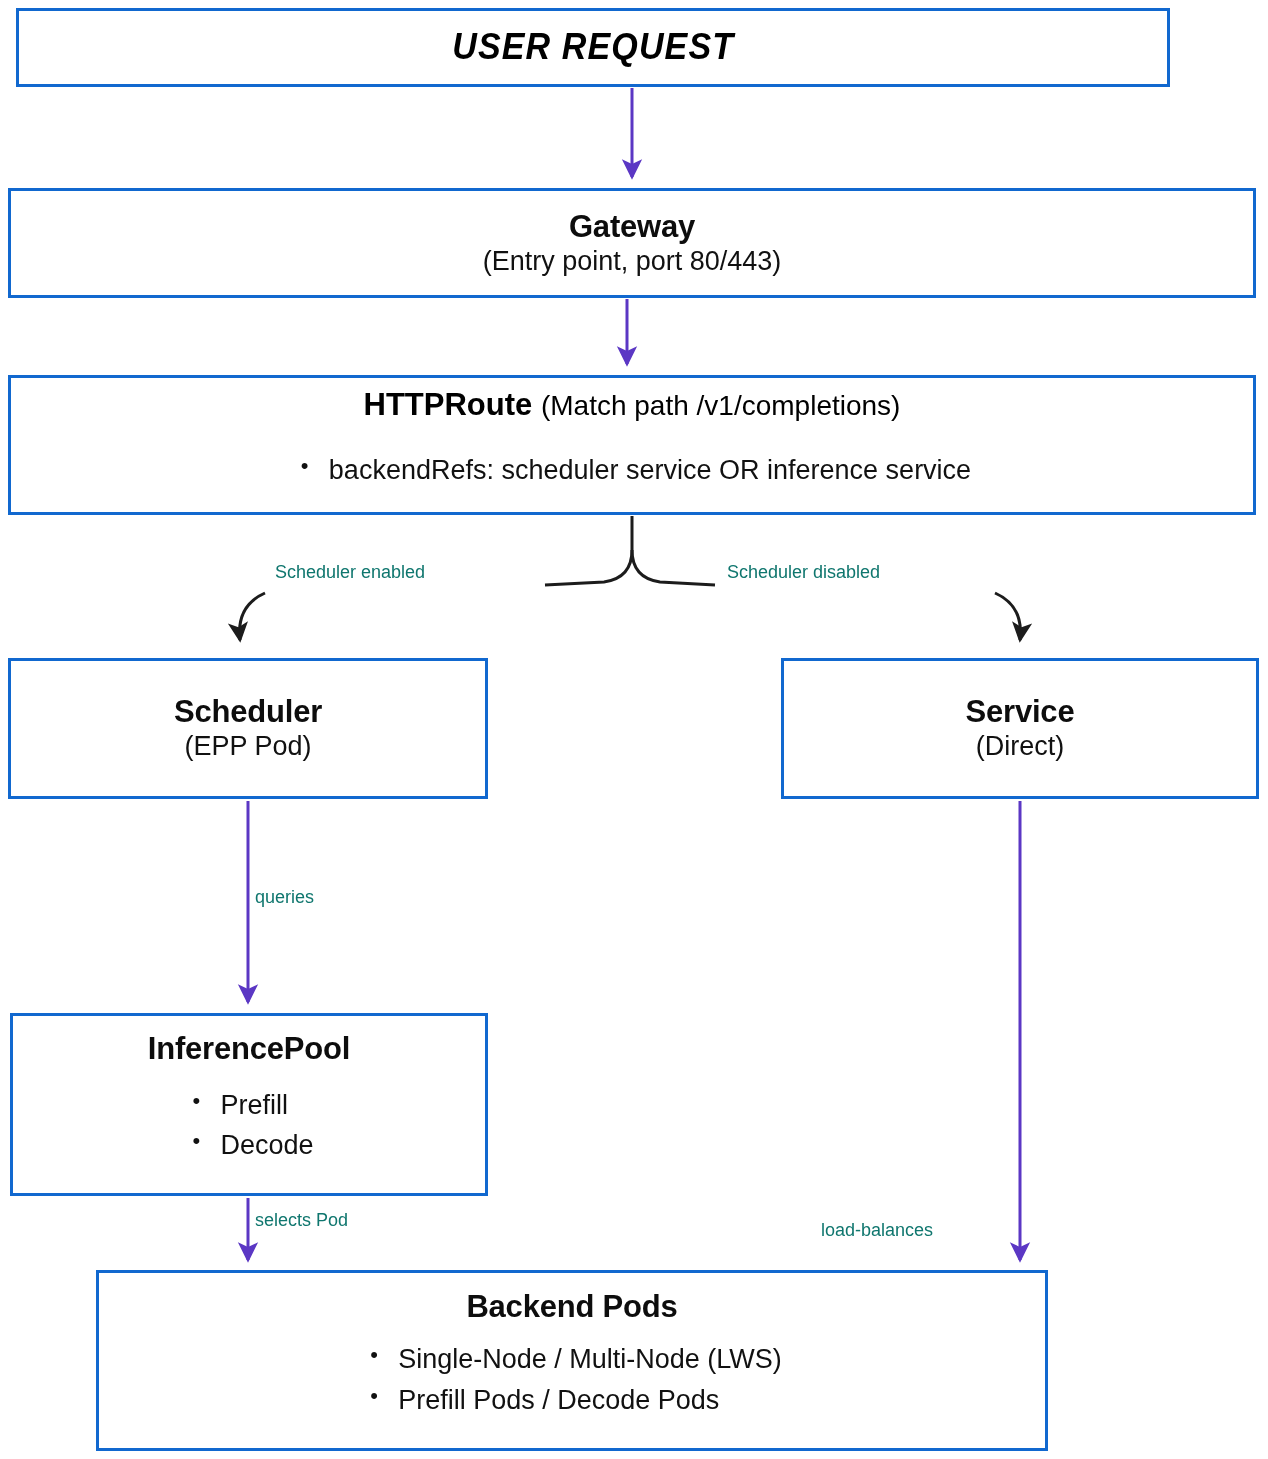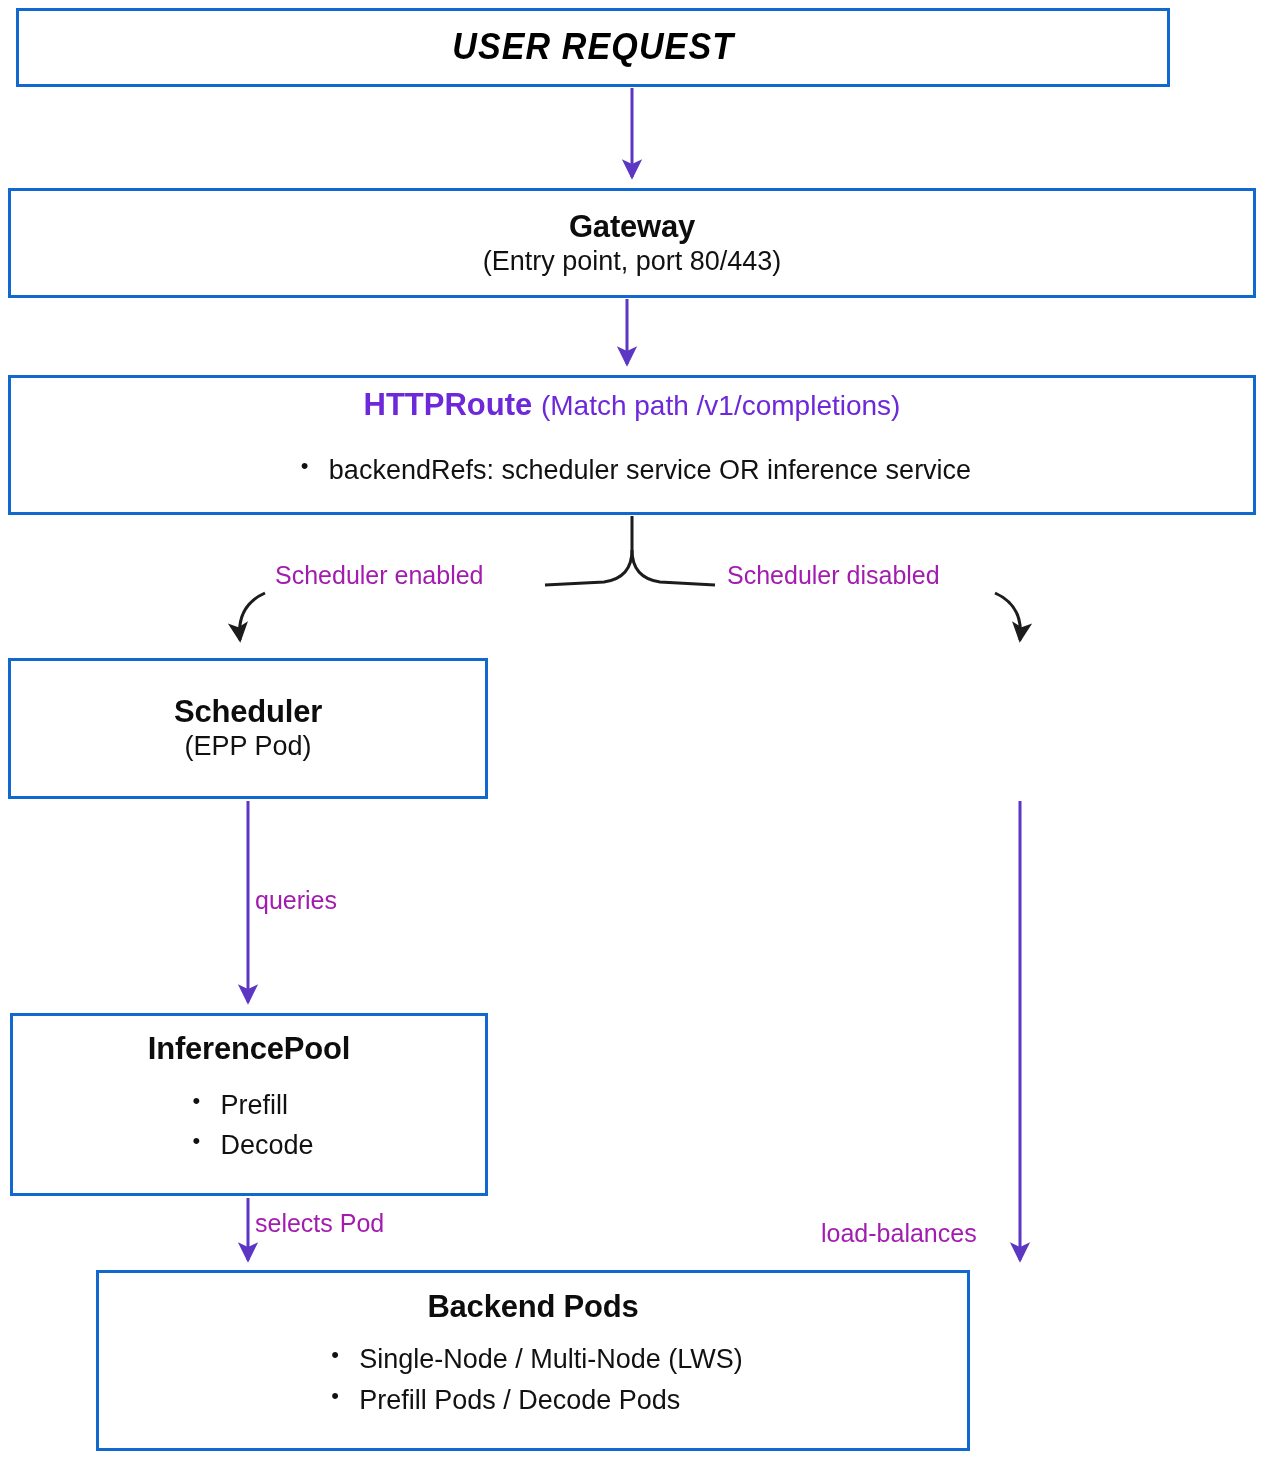--- a/index.html
+++ b/index.html
@@ -50,21 +50,21 @@
   }
   .node .subtitle {
     font-size: 27px;
     line-height: 1.2;
     color: #111111;
     font-weight: normal;
   }
   .node .headline {
     font-size: 31px;
     line-height: 1.18;
-    color: #6d28d9;
+    color: #000000;
   }
   .node .headline .strong {
     font-weight: bold;
   }
   .node .headline .normal {
     font-weight: normal;
     font-size: 28px;
   }
   .bullets {
     list-style: none;
@@ -114,30 +114,30 @@
   }
   #node-service {
     left: 781px; top: 658px; width: 478px; height: 141px;
   }
   #node-inferencepool {
     left: 10px; top: 1013px; width: 478px; height: 183px;
     justify-content: center;
     gap: 6px;
   }
   #node-backendpods {
-    left: 96px; top: 1270px; width: 874px; height: 181px;
+    left: 96px; top: 1270px; width: 952px; height: 181px;
     justify-content: center;
     gap: 3px;
   }
 
   
   .edge-label {
     position: absolute;
-    font-size: 25px;
-    color: #a21caf;
+    font-size: 18px;
+    color: #0f766e;
     white-space: nowrap;
     line-height: 1;
   }
   #label-scheduler-enabled { left: 275px; top: 563px; }
   #label-scheduler-disabled { left: 727px; top: 563px; }
   #label-queries { left: 255px; top: 888px; }
   #label-selects-pod { left: 255px; top: 1211px; }
   #label-load-balances { left: 821px; top: 1221px; }
 </style>
 </head>
@@ -216,20 +216,24 @@
     <ul class="bullets">
       <li>backendRefs: scheduler service OR inference service</li>
     </ul>
   </div>
 
   <div class="node" id="node-scheduler">
     <div class="title">Scheduler</div>
     <div class="subtitle">(EPP Pod)</div>
   </div>
 
+  <div class="node" id="node-service">
+    <div class="title">Service</div>
+    <div class="subtitle">(Direct)</div>
+  </div>
 
   <div class="node" id="node-inferencepool">
     <div class="title">InferencePool</div>
     <ul class="bullets">
       <li>Prefill</li>
       <li>Decode</li>
     </ul>
   </div>
 
   <div class="node" id="node-backendpods">

